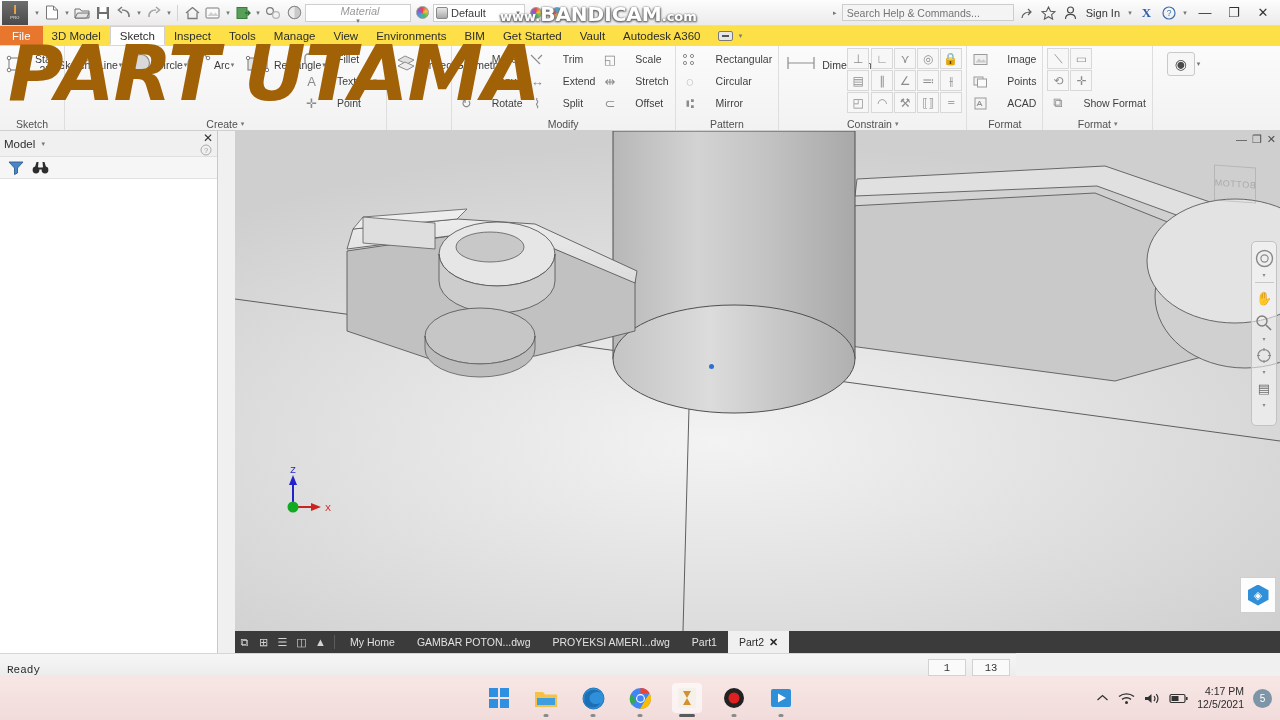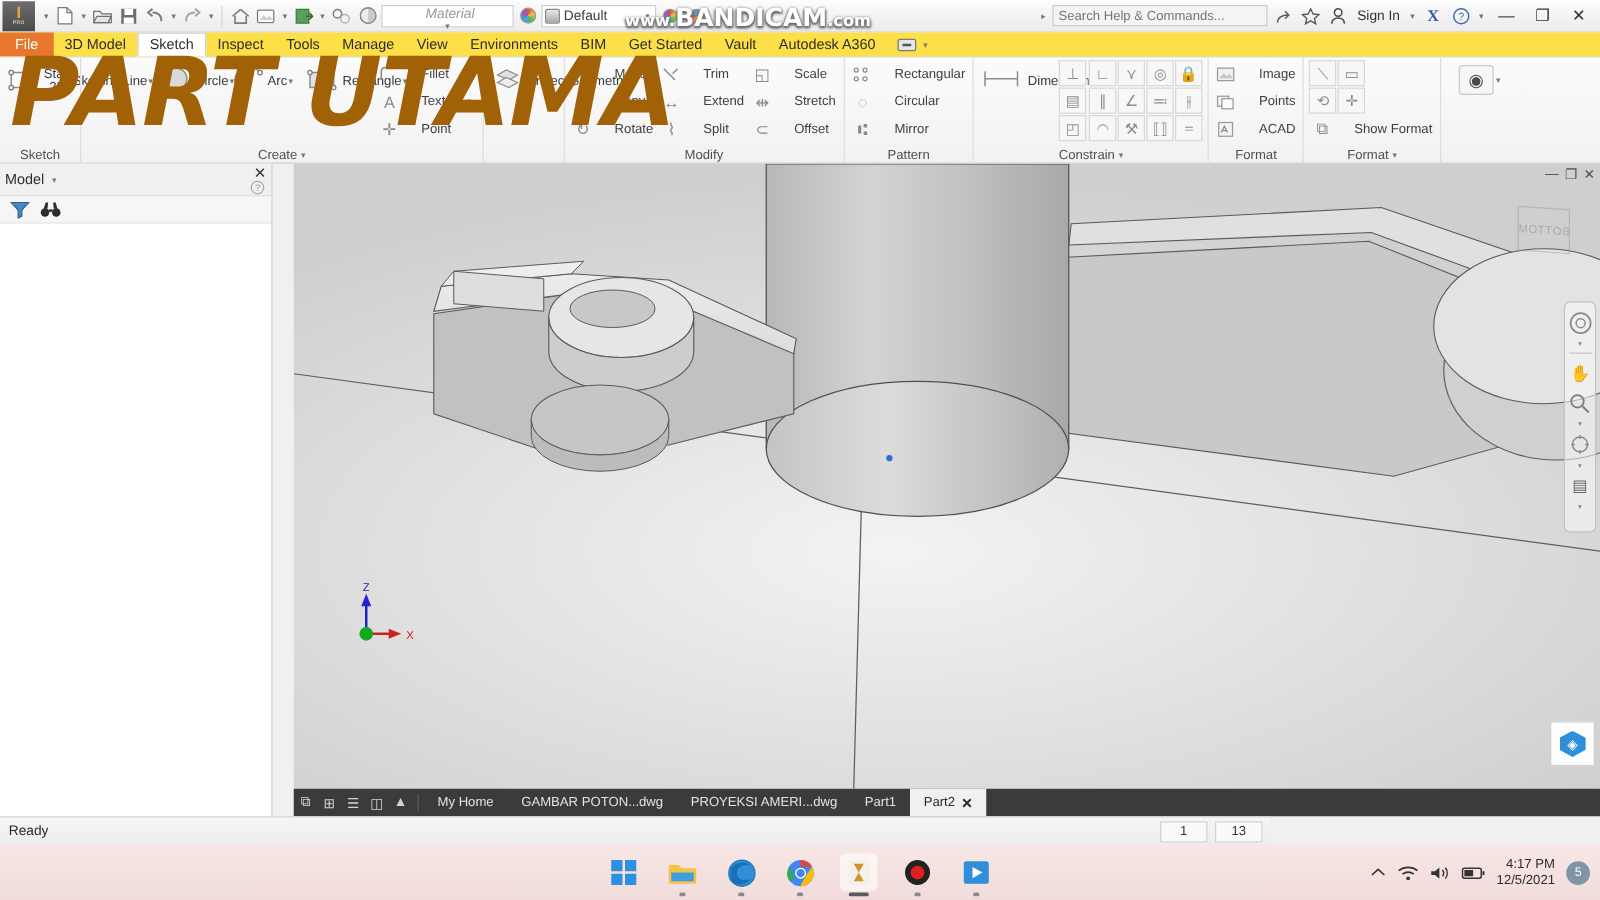--- a/index.html
+++ b/index.html
@@ -167,21 +167,21 @@
   .layicon { width: 19px; display: flex; align-items: center; justify-content: center; color: #d4d4d4; font-size: 11px; }
   .laysep { width: 1px; background: #5c5c5c; margin: 4px 4px; }
   .dtab { padding: 0 11px; display: flex; align-items: center; gap: 5px; font-size: 10.5px; color: #e2e2e2; }
   .dtab.active { background: #f0f0f0; color: #2b2b2b; }
   .dtab .x { font-size: 11px; font-weight: bold; }
 
   
   #statusbar {
     position: absolute; left: 0; top: 653px; width: 1016px; height: 23px;
     background: linear-gradient(#f6f6f6, #ececec); border-top: 1px solid #d6d6d6;
-    display: flex; align-items: center;
+    display: flex; align-items: flex-end; font-family: Liberation Mono, monospace;
   }
   #status-text { padding-left: 7px; font-size: 11px; color: #2a2a2a; }
   .statcell {
     margin-left: 6px; width: 38px; height: 17px; border: 1px solid #d2d2d2;
     background: #fafafa; display: flex; align-items: center; justify-content: center;
     font-size: 10.5px; color: #333;
   }
   #stat-right { margin-left: auto; display: flex; padding-right: 6px; }
 
   

